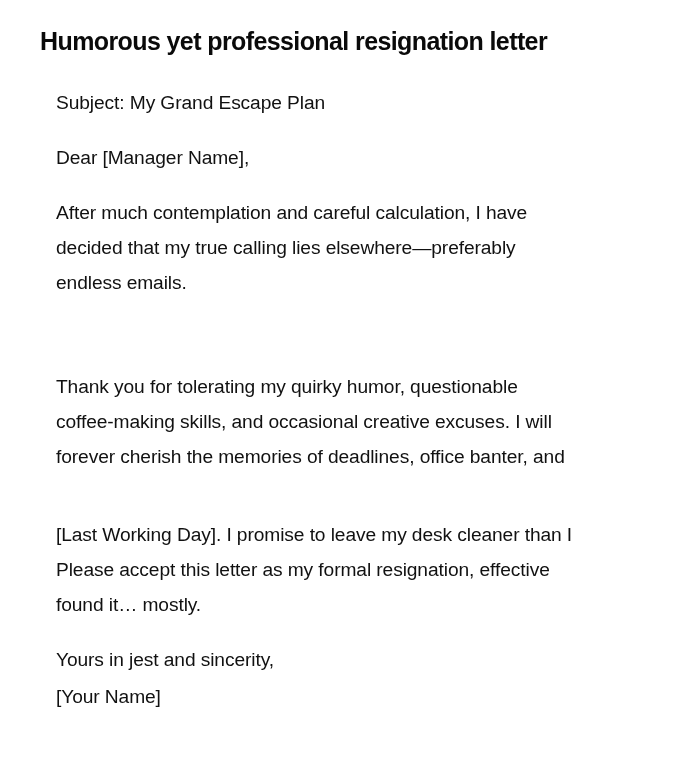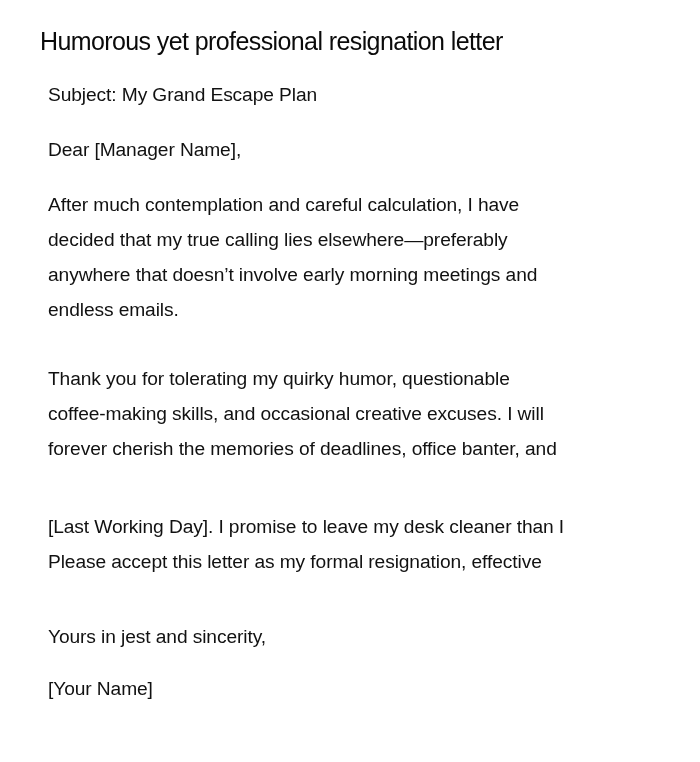--- a/index.html
+++ b/index.html
@@ -4,55 +4,55 @@
   <style>
     html, body { margin: 0; padding: 0; background: #ffffff; }
     body {
       width: 700px; height: 762px; overflow: hidden;
       font-family: "Liberation Sans", sans-serif;
       color: #111111;
     }
     .doc { position: absolute; left: 40px; top: 0; width: 620px; }
     .title {
       position: absolute; top: 26px; left: 0;
-      font-size: 25px; font-weight: normal; letter-spacing: -0.6px;
+      font-size: 25px; font-weight: bold; letter-spacing: -0.6px;
       line-height: 30px; margin: 0; white-space: nowrap;
       color: #0a0a0a;
     }
     .p {
-      position: absolute; left: 0; margin: 8px;
+      position: absolute; left: 0; margin: 16px;
       font-size: 19.2px; line-height: 35px; letter-spacing: -0.1px;
       width: 620px;
     }
     .line { display: block; white-space: nowrap; }
   </style>
 </head>
 <body>
 
 <div class="doc">
   <h1 class="title">Humorous yet professional resignation letter</h1>
 
   <p class="p" style="top:69px">Subject: My Grand Escape Plan</p>
 
   <p class="p" style="top:124px">Dear [Manager Name],</p>
 
   <p class="p" style="top:179px">
     <span class="line">After much contemplation and careful calculation, I have</span>
     <span class="line">decided that my true calling lies elsewhere—preferably</span>
-    <span class="line">anywhere that doesn’t involve early morning meetings and</span>
     <span class="line">endless emails.</span>
   </p>
 
   <p class="p" style="top:353px">
     <span class="line">Thank you for tolerating my quirky humor, questionable</span>
     <span class="line">coffee-making skills, and occasional creative excuses. I will</span>
     <span class="line">forever cherish the memories of deadlines, office banter, and</span>
   </p>
 
   <p class="p" style="top:501px">
     <span class="line">[Last Working Day]. I promise to leave my desk cleaner than I</span>
     <span class="line">Please accept this letter as my formal resignation, effective</span>
+    <span class="line">found it… mostly.</span>
   </p>
 
-  <p class="p" style="top:611px">Yours in jest and sincerity,</p>
+  <p class="p" style="top:626px">Yours in jest and sincerity,</p>
 
   <p class="p" style="top:663px">[Your Name]</p>
 </div>
 
 </body></html>

